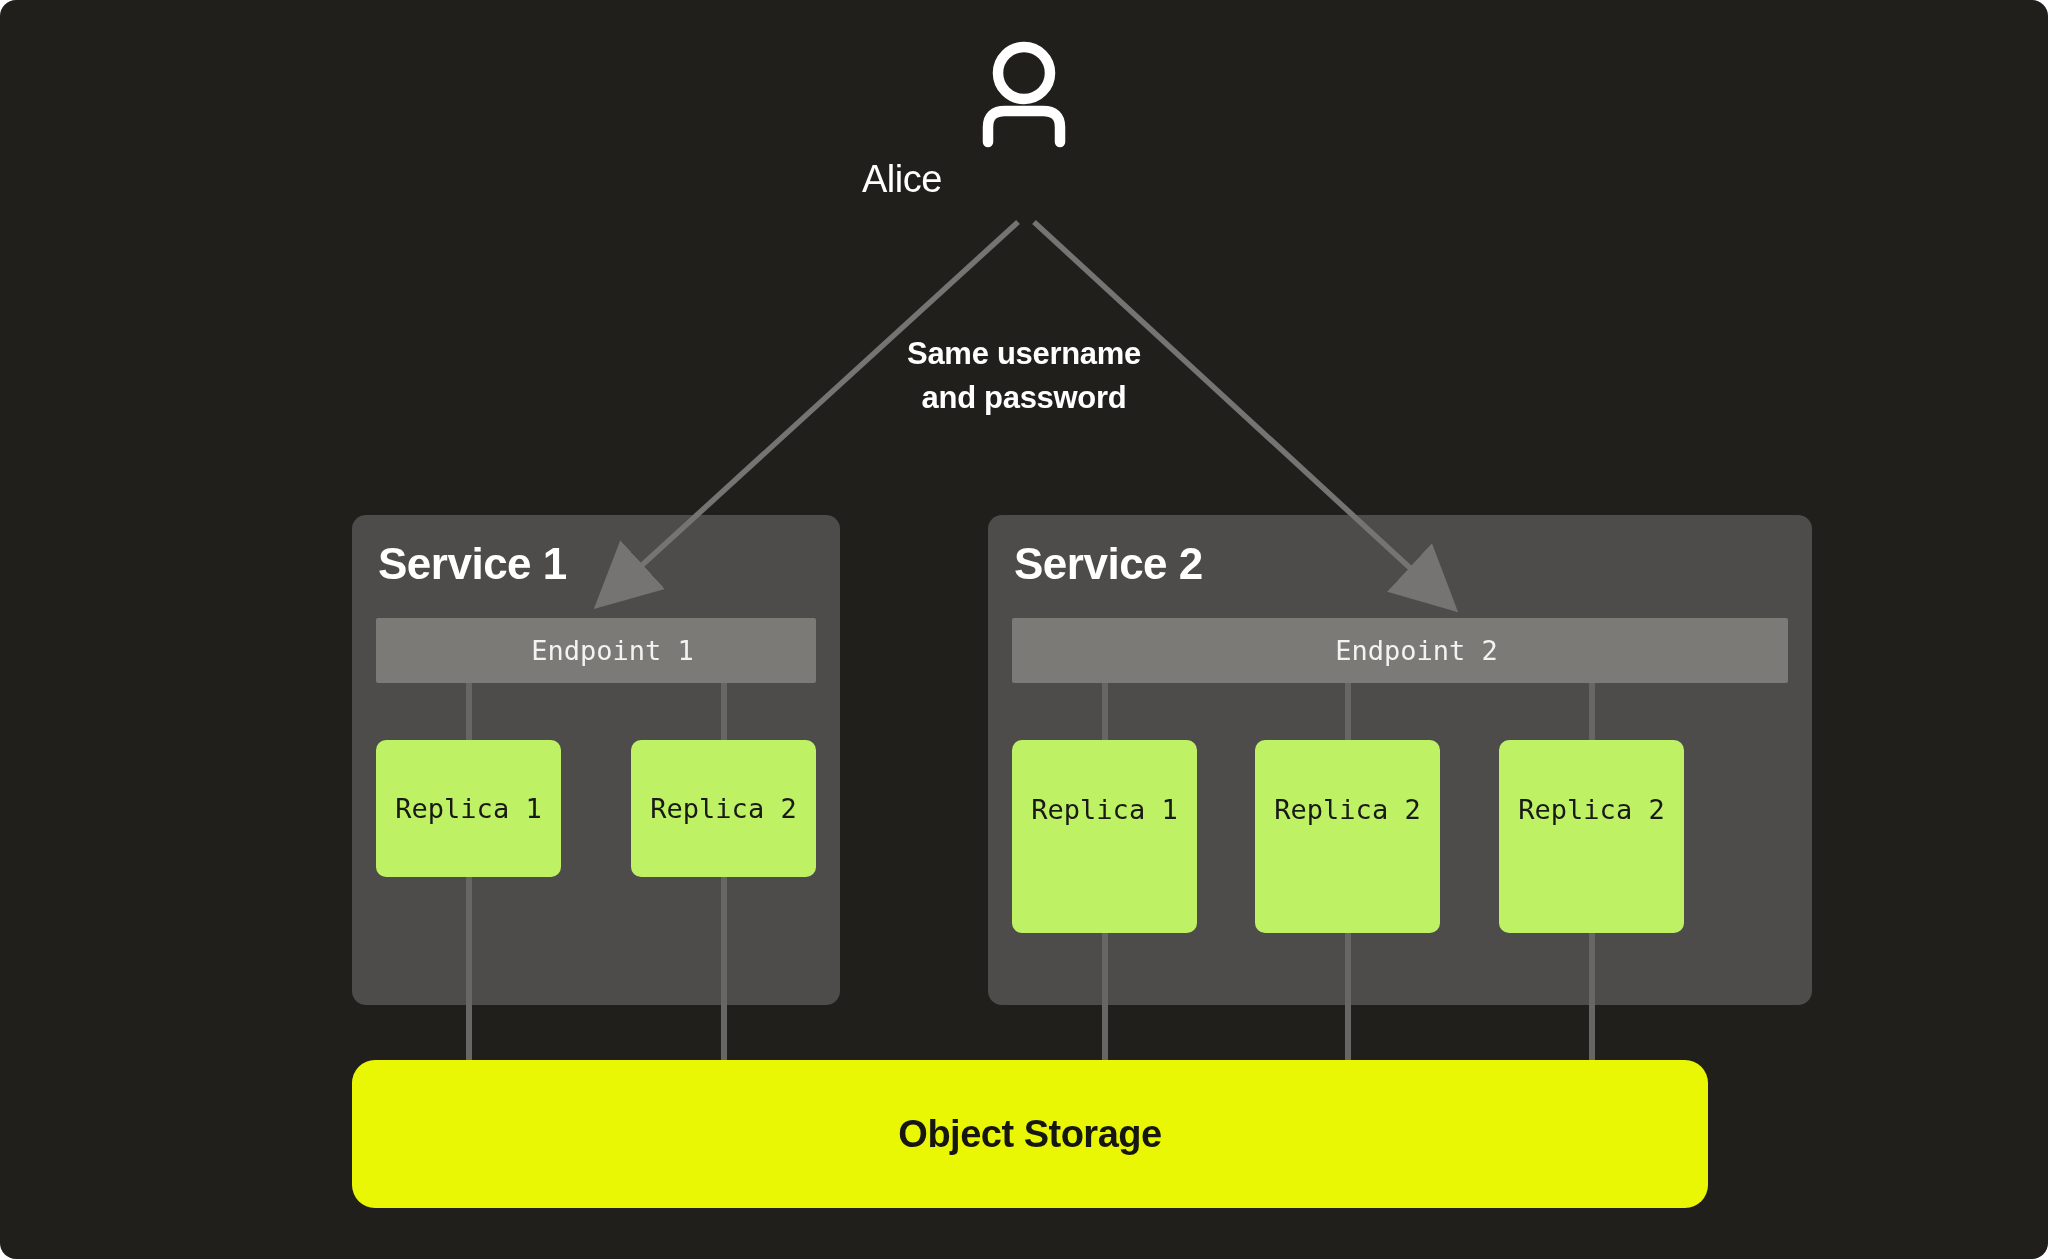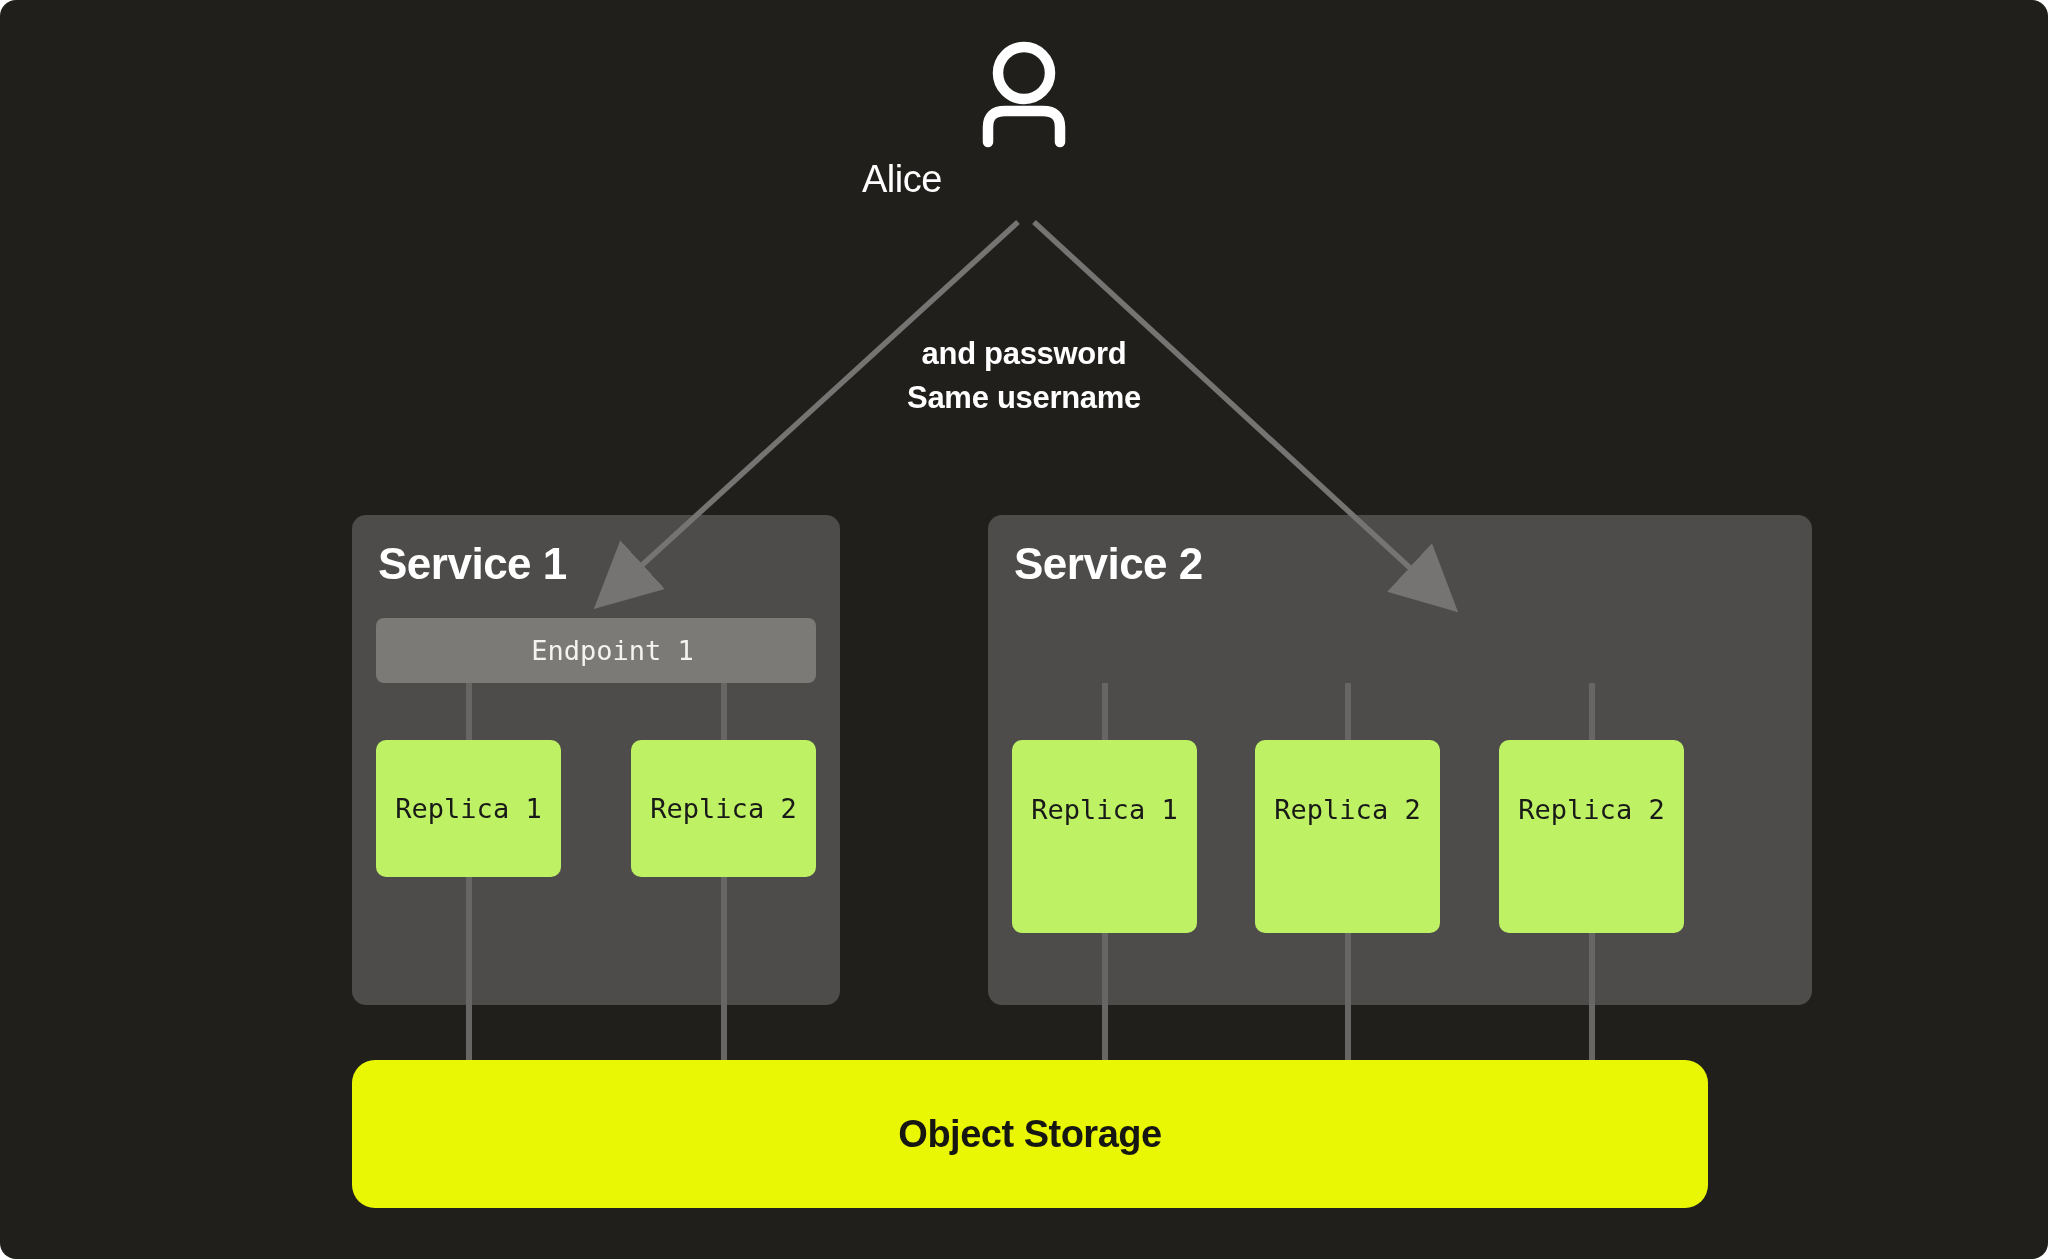--- a/index.html
+++ b/index.html
@@ -20,21 +20,21 @@
   }
   .service{position:absolute;top:515px;height:490px;background:#4d4c4a;border-radius:14px;}
   .service.s1{left:352px;width:488px;}
   .service.s2{left:988px;width:824px;}
   .service-title{
     position:absolute;left:26px;top:24px;color:#ffffff;
     font-size:44px;font-weight:bold;letter-spacing:-0.5px;z-index:3;
   }
   .endpoint{
     position:absolute;left:24px;right:24px;top:103px;height:65px;
-    background:#7b7a77;border-radius:8px;z-index:3;
+    background:#7b7a77;border-radius:2px;z-index:3;
     display:flex;align-items:center;justify-content:center;
     color:#f4f3f1;font-size:27px;font-family:"DejaVu Sans Mono",monospace;padding-left:33px;
   }
   .replica{
     position:absolute;top:225px;width:185px;background:#bef264;border-radius:10px;z-index:3;
     display:flex;justify-content:center;
     color:#191918;font-size:27px;font-family:"DejaVu Sans Mono",monospace;
   }
   .s1 .replica{height:137px;align-items:center;}
   .s2 .replica{height:193px;align-items:flex-start;padding-top:54px;box-sizing:border-box;}
@@ -64,20 +64,21 @@
 
   <div class="service s1">
     <div class="service-title">Service 1</div>
     <div class="endpoint">Endpoint 1</div>
     <div class="replica r0">Replica 1</div>
     <div class="replica r1">Replica 2</div>
   </div>
 
   <div class="service s2">
     <div class="service-title">Service 2</div>
+    <div class="endpoint">Endpoint 2</div>
     <div class="replica r0">Replica 1</div>
     <div class="replica r1">Replica 2</div>
     <div class="replica r2">Replica 2</div>
   </div>
 
   <div class="vline vl-1"></div>
   <div class="vline vl-2"></div>
   <div class="vline vl-3"></div>
   <div class="vline vl-4"></div>
   <div class="vline vl-5"></div>
@@ -86,21 +87,21 @@
     <defs>
       <marker id="ah" markerWidth="14" markerHeight="14" refX="9" refY="6" orient="auto" markerUnits="strokeWidth">
         <path d="M0,0 L12,6 L0,12 Z" fill="#757472"></path>
       </marker>
     </defs>
     <line x1="1018" y1="222" x2="606" y2="598" stroke="#757472" stroke-width="5.5" marker-end="url(#ah)"></line>
     <line x1="1034" y1="222" x2="1446" y2="601" stroke="#757472" stroke-width="5.5" marker-end="url(#ah)"></line>
   </svg>
 
   <div class="annotation">
+    <div>Same username</div>
     <div>and password</div>
-    <div>Same username</div>
   </div>
 
   <div class="storage">
     <div class="storage-label">Object Storage</div>
   </div>
 
 </div>
 
 </body></html>

